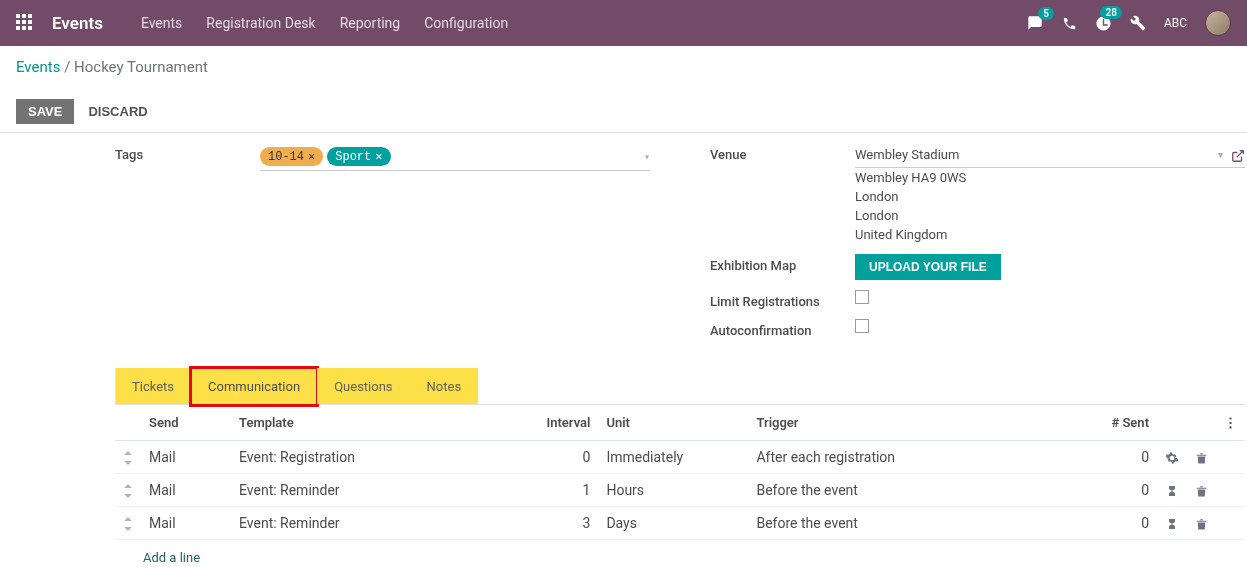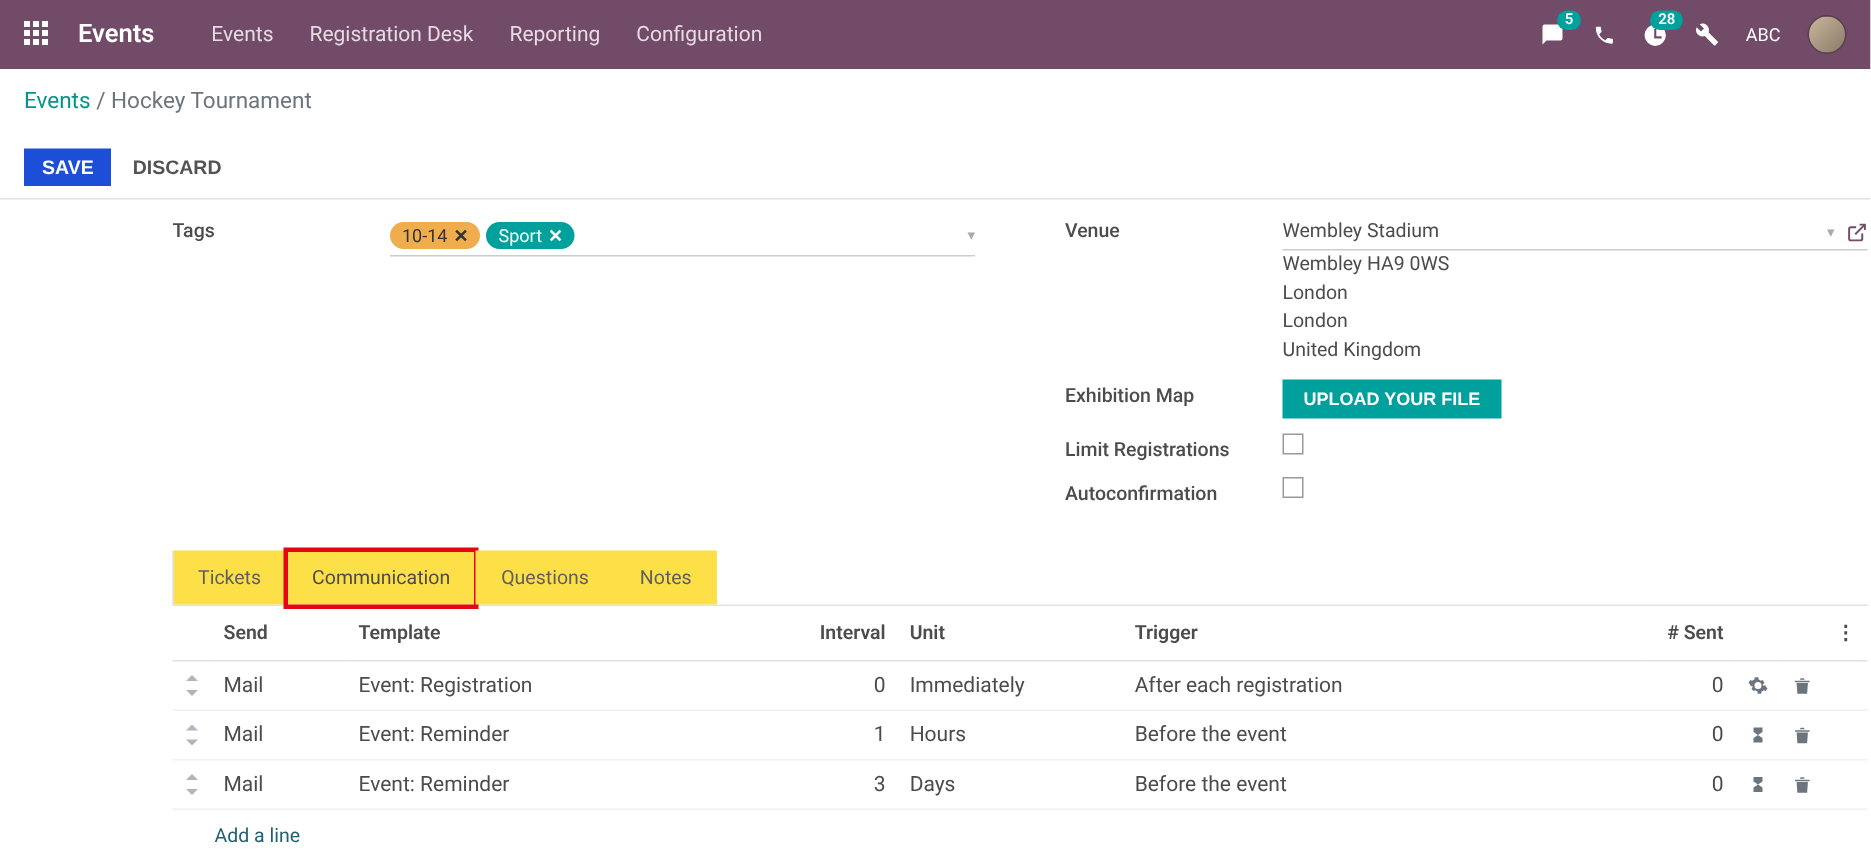--- a/index.html
+++ b/index.html
@@ -17,32 +17,32 @@
   .nb-icon { position: relative; color: #fff; cursor: pointer; }
   .badge { position: absolute; top: -8px; right: -10px; background: #00a09d; color:#fff; border-radius: 10px; padding: 1px 5px; font-size: 10px; font-weight: 600; }
   .avatar { width: 26px; height: 26px; border-radius: 50%; background: linear-gradient(135deg,#c9b79c,#8a7a68); border:1px solid #5a3d52; }
   
   
   .subhead { padding: 12px 16px 8px; border-bottom: 1px solid #dee2e6; }
   .breadcrumb { font-size: 15px; margin-bottom: 23px; }
   .breadcrumb a { color: #009688; text-decoration: none; }
   .breadcrumb .sep, .breadcrumb .current { color: #6c757d; }
   .btn-row { display:flex; gap:14px; align-items:center; }
-  .btn-save { background:#1d4ed8; color:#fff; border:none; padding:5px 12px; font-weight:600; font-size:13px; cursor:pointer; }
+  .btn-save { background:#737373; color:#fff; border:none; padding:5px 12px; font-weight:600; font-size:13px; cursor:pointer; }
   .btn-discard { background:none; border:none; color:#535353; font-weight:600; font-size:13px; cursor:pointer; }
   
   
   .form-sheet { max-width: 1130px; margin-left: 115px; padding: 10px 0 40px; }
   .form-row { display:flex; gap: 60px; }
   .form-col { flex:1; }
   .field-row { display:flex; align-items: flex-start; margin-bottom: 10px; }
   .field-label { width: 145px; color:#4c4c4c; font-weight:500; padding-top:4px; }
   .field-value { flex:1; }
   
-  .tags-input { border-bottom: 1px solid #ccc; padding: 3px 0; display:flex; gap:4px; align-items:center; min-height:28px; position:relative; }
+  .tags-input { border-bottom: 1px solid #ccc; padding: 3px 0; display:flex; gap:4px; align-items:center; min-height:28px; position:relative;font-family:Liberation Mono, monospace; }
   .tag { border-radius: 10px; padding: 2px 8px; font-size: 12px; color:#fff; display:inline-flex; align-items:center; gap:4px; }
   .tag .x { font-weight:bold; cursor:pointer; color:#333; }
   .tag-orange { background:#f0ad4e; color:#333; }
   .tag-teal { background:#00a09d; }
   .dropdown-caret { margin-left:auto; color:#aaa; font-size:10px; cursor:pointer; }
   
   .venue-input { border-bottom:1px solid #ccc; padding: 4px 0; display:flex; align-items:center; }
   .venue-input .ext-link { color:#714b67; margin-left:8px; cursor:pointer; }
   .addr-line { color:#4c4c4c; padding:2px 0; font-size:13px; }
   

